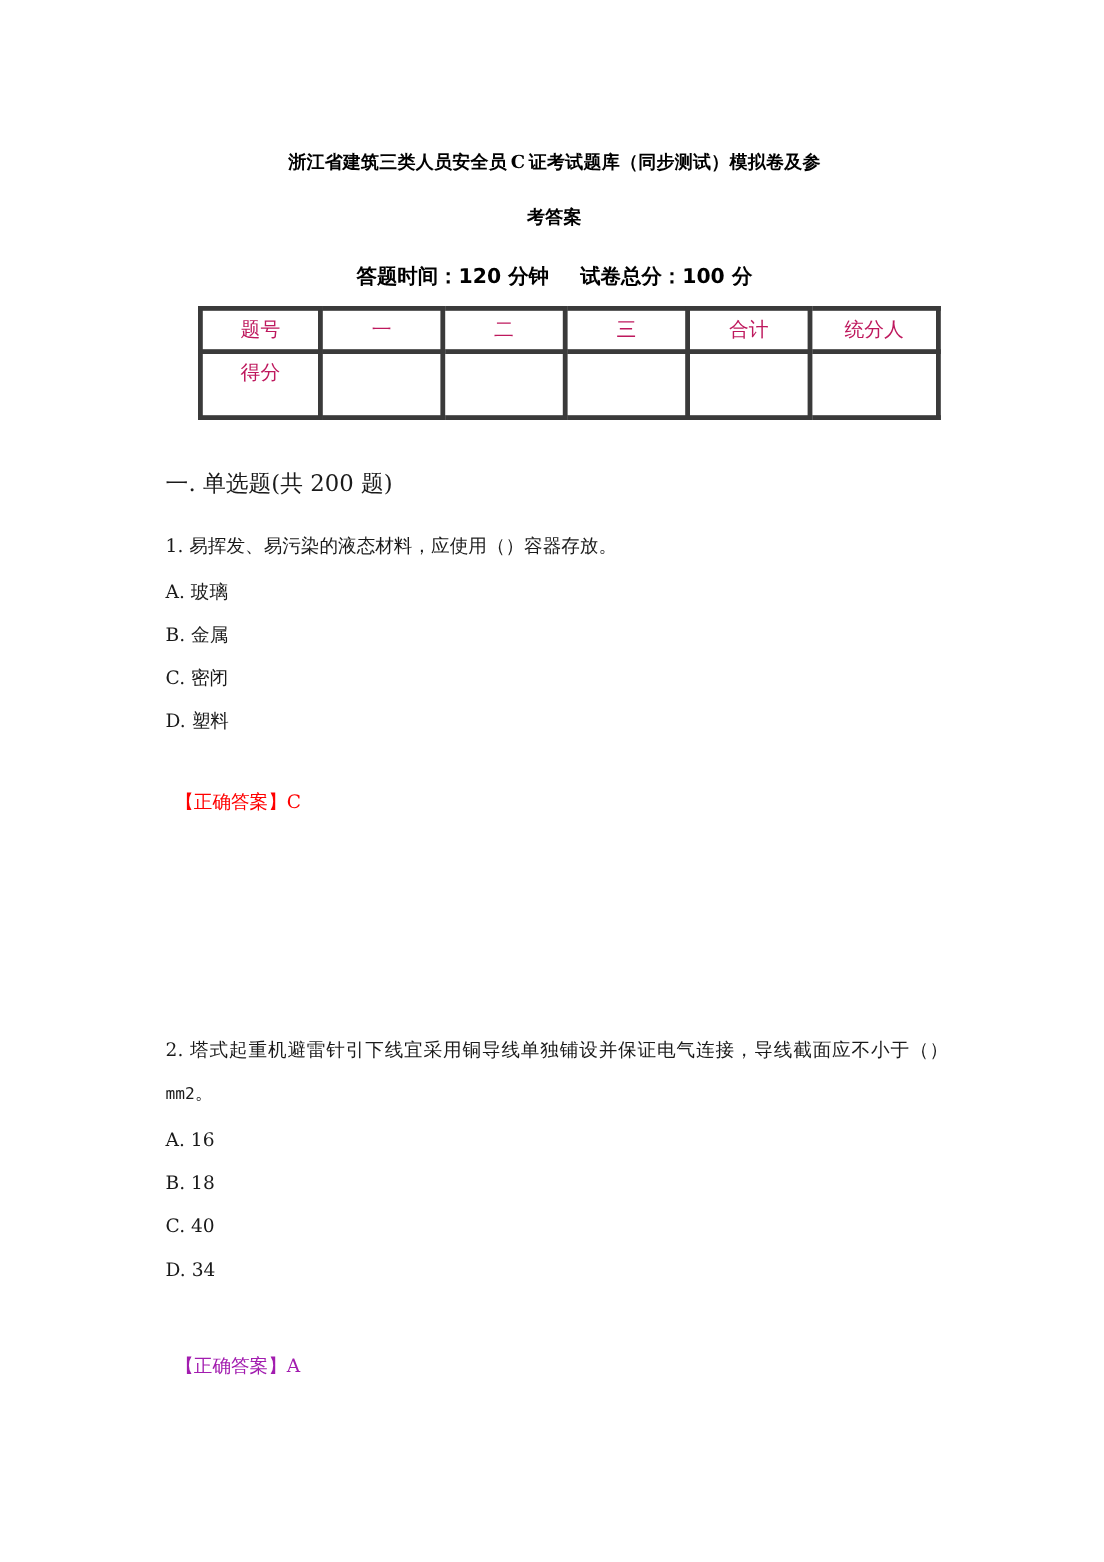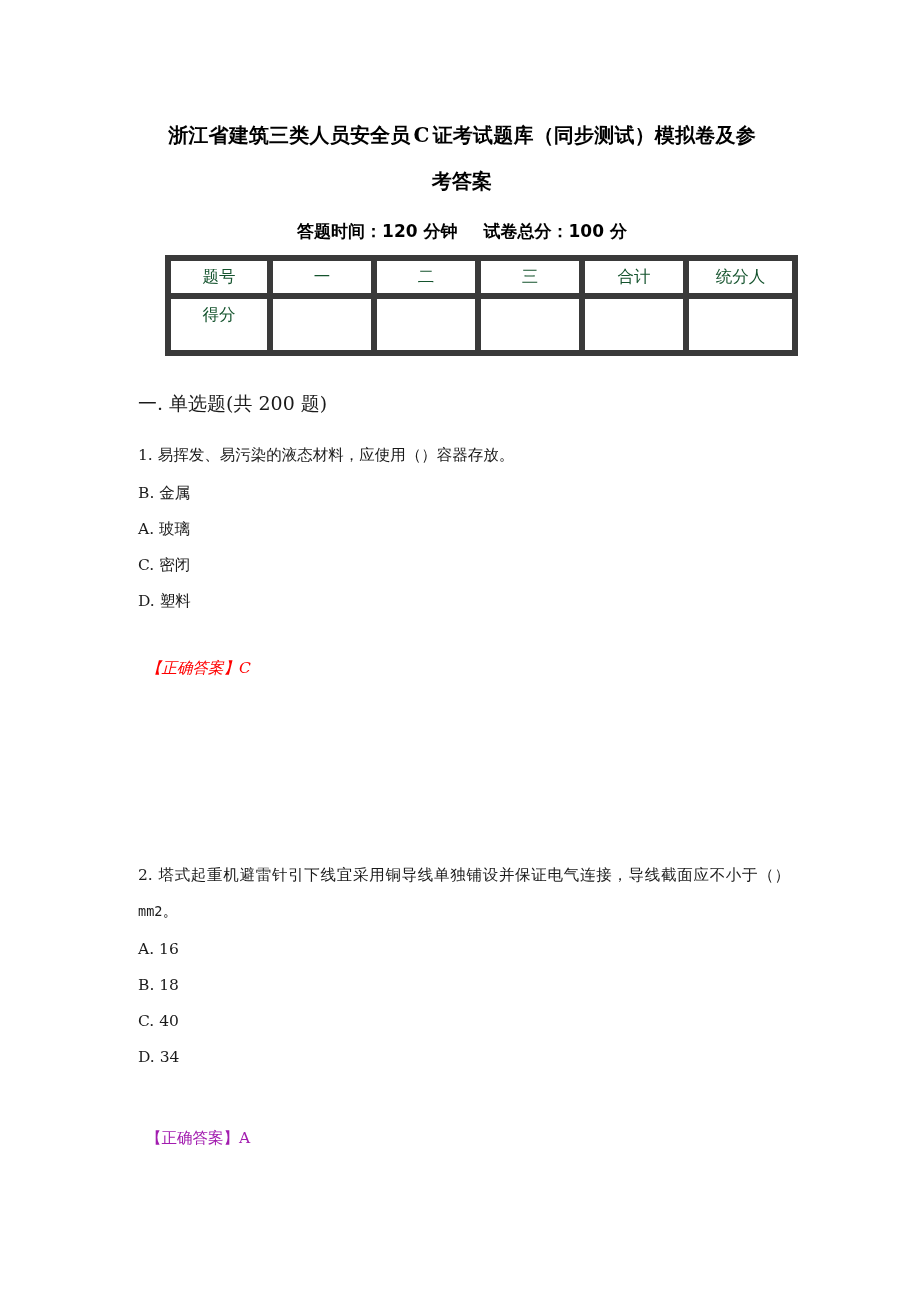--- a/index.html
+++ b/index.html
@@ -26,21 +26,21 @@
 
   
   .doc-title {
     position: absolute;
     left: 138px;
     top: 112px;
     width: 648px;
     text-align: center;
     font-family: "DejaVu Serif", "Liberation Serif", serif;
     font-weight: bold;
-    font-size: 20px;
+    font-size: 15px;
     line-height: 46px;
     letter-spacing: 0.2px;
     color: #000000;
   }
   .doc-title .lat {
     font-family: "DejaVu Serif", "Liberation Serif", serif;
     font-weight: bold;
     padding: 0 3px;
   }
 
@@ -63,26 +63,26 @@
   
   .score-table {
     position: absolute;
     left: 165px;
     top: 255px;
     width: 591px;
     border-collapse: collapse;
     table-layout: fixed;
   }
   .score-table td {
-    border: 6px solid #22c55e;
+    border: 4px solid #22c55e;
     text-align: center;
     vertical-align: middle;
     font-family: Liberation Serif, serif;
     font-size: 16.5px;
-    color: #14532d;
+    color: #be185d;
     padding: 0;
   }
   .score-table tr.row-head td { height: 32px; }
   .score-table tr.row-score td { height: 46px; vertical-align: top; padding-top: 5px; }
   .col-label { width: 96px; }
   .col-n     { width: 98px; }
   .col-total { width: 98px; }
   .col-staff { width: 103px; margin-top: 45px; }
 
   
@@ -166,27 +166,27 @@
         <td class="col-staff" style="border-color: rgb(58, 58, 58);"></td>
       </tr>
     </tbody>
   </table>
 
   <div class="section-heading">一. 单选题(共 200 题)</div>
 
   <div class="qblock" id="q1">
     <p class="qtext">1. 易挥发、易污染的液态材料，应使用（）容器存放。</p>
     <div class="opts">
+      <p class="opt">A. 玻璃</p>
       <p class="opt">B. 金属</p>
-      <p class="opt">A. 玻璃</p>
       <p class="opt">C. 密闭</p>
       <p class="opt">D. 塑料</p>
     </div>
   </div>
-  <p class="answer" id="a1" style="color: rgb(255, 0, 0); font-style: italic;">【正确答案】C</p>
+  <p class="answer" id="a1" style="color: rgb(255, 0, 0);">【正确答案】C</p>
 
   <div class="qblock" id="q2">
     <p class="qtext"><span>2. 塔式起重机避雷针引下线宜采用铜导线单独铺设并保证电气连接，导线截面应不小于（）</span><span class="mono">mm2</span><span>。</span></p>
     <div class="opts">
       <p class="opt">A. 16</p>
       <p class="opt">B. 18</p>
       <p class="opt">C. 40</p>
       <p class="opt">D. 34</p>
     </div>
   </div>

